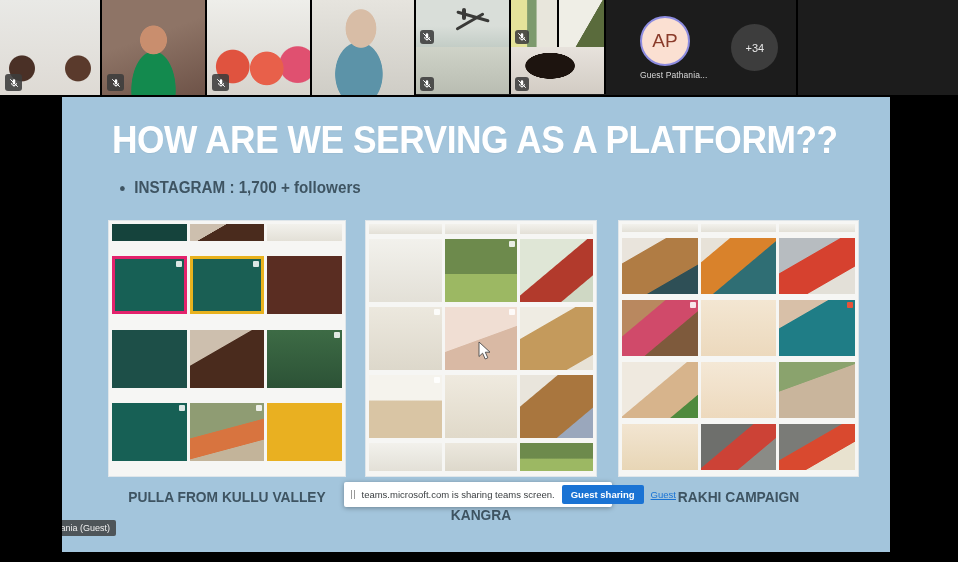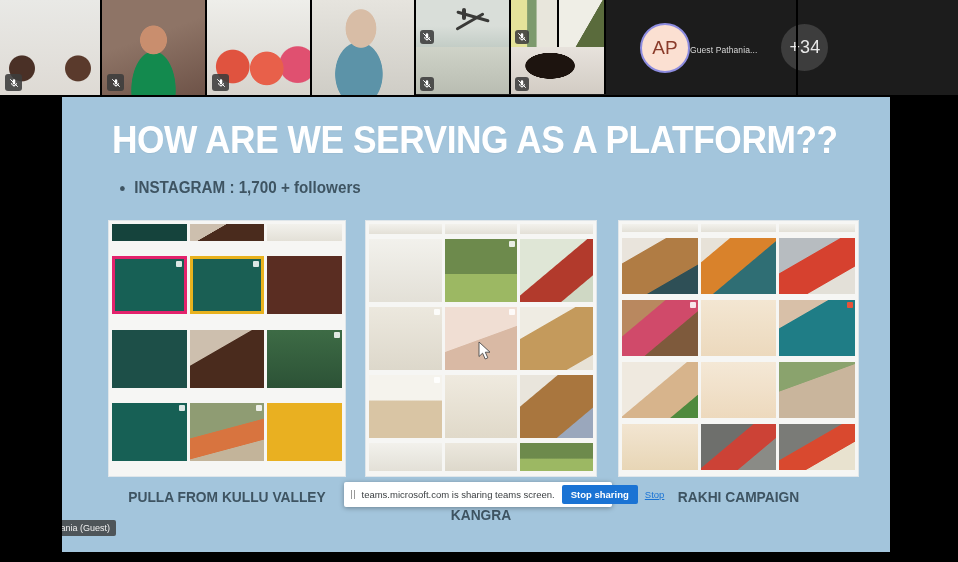--- a/index.html
+++ b/index.html
@@ -60,35 +60,35 @@
       radial-gradient(ellipse at 42% 40%, #1d140f 0 32%, transparent 33%),
       linear-gradient(#e7e2dc, #d2ccc4); }
 
   .fan-blade { position: absolute; background: #3a3a38; border-radius: 2px; }
 
   
   .avatar-zone {
     position: absolute; top: 0; height: 95px; display: flex;
     align-items: center; background: #1c1c1c;
   }
-  .avatar-wrap { display: flex; flex-direction: row; align-items: center; }
+  .avatar-wrap { display: flex; flex-direction: column; }
   .avatar {
     border-radius: 50%; display: flex; align-items: center;
     justify-content: center; font-weight: 400;
   }
   .avatar-ap {
     width: 50px; height: 50px; background: #fbe0d2; color: #8a3b2a;
     font-size: 19px; border: 2px solid #8d8ce0;
   }
   .avatar-name {
     margin-top: 4px; color: #d8d8d8; font-size: 8.5px;
     white-space: nowrap; letter-spacing: .1px;
   }
   .avatar-more {
-    width: 47px; height: 47px; background: #3d3d3d; color: #e8e8e8; font-size: 18px; text-align: right;
+    width: 47px; height: 47px; background: #3d3d3d; color: #e8e8e8; font-size: 11px; text-align: right;
   }
   .avatar-ek {
     width: 42px; height: 42px; background: #e8e6f5; color: #3a3a4a; font-size: 15px;
   }
   .strip-divider { position: absolute; top: 0; width: 2px; height: 95px; background: #000; }
 
   
   .slide {
     position: absolute; left: 62px; top: 97px; width: 828px; height: 455px;
     background: #a3c5dc; overflow: hidden;
@@ -397,21 +397,21 @@
 
     <div class="name-badge" style="left:-54px; bottom:16px;">Arushi Pathania (Guest)</div>
   </div>
 
   <div class="share-bar">
     <span class="share-grip">
       <i></i>
         <i></i>
     </span>
     <span class="share-text">teams.microsoft.com is sharing teams screen.</span>
-    <button class="share-stop">Stop sharing</button>
-    <span class="share-hide">Stop</span>
+    <button class="share-stop">Guest sharing</button>
+    <span class="share-hide">Guest</span>
   </div>
 
   <svg class="cursor" viewBox="0 0 14 19">
     <path d="M1 1 L1 15.5 L4.6 12.2 L7.2 18 L9.8 16.8 L7.3 11.2 L12 11.2 Z" fill="#ffffff" stroke="#4a4a4a" stroke-width="0.9"></path>
   </svg>
 
 </div>
 
 </body></html>

